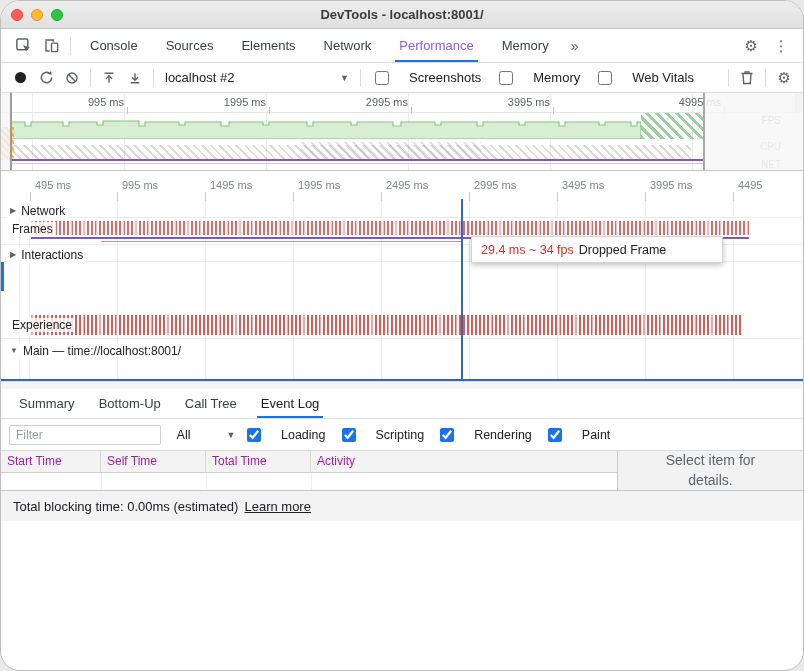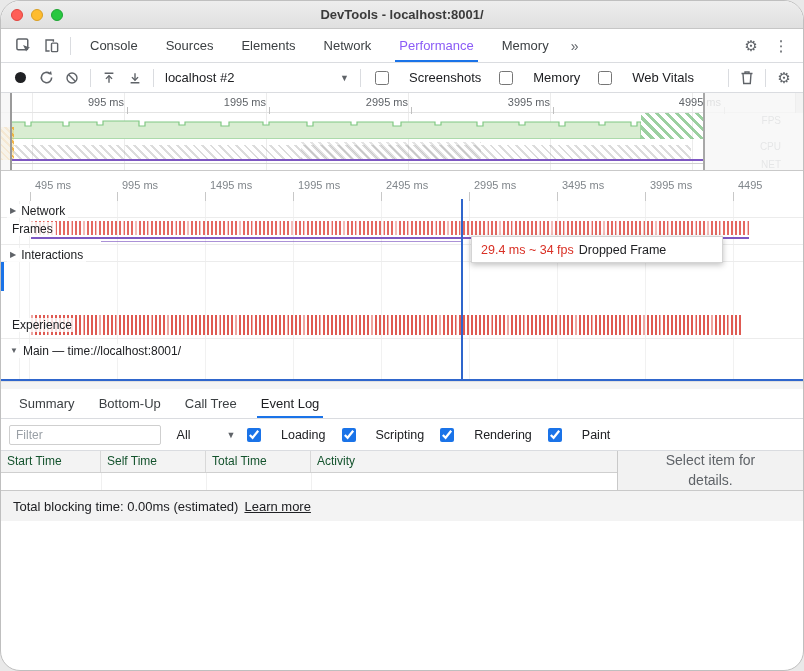--- a/index.html
+++ b/index.html
@@ -105,21 +105,21 @@
   .filterrow { height:32px; display:flex; align-items:center; background:#fff; border-bottom:1px solid #dadce0; padding:0 8px; }
   .filter-input { width:152px; height:20px; border:1px solid #cfcfcf; border-radius:2px; padding:0 6px; font-size:12px;
                   font-family:"Liberation Sans", sans-serif; color:#202124; }
   .filter-input::placeholder { color:#9aa0a6; }
   .mini-drop { display:flex; align-items:center; justify-content:center; width:66px; height:22px; padding:0 6px;
                margin-left:12px; cursor:pointer; font-size:12.5px;gap:36px; }
   .filterrow .cb { font-size:12.5px; margin:0 8px; }
 
   .contentrow { display:flex; flex:1; min-height:0; background:#fff; }
   .tablepane { width:617px; border-right:1px solid #c9c9c9; display:flex; flex-direction:column; }
-  .thead { display:flex; height:22px; background:#f3f3f3; border-bottom:1px solid #cfcfcf; font-size:12px; color:#14532d; }
+  .thead { display:flex; height:22px; background:#f3f3f3; border-bottom:1px solid #cfcfcf; font-size:12px; color:#a21caf; }
   .th { padding:3px 6px; border-right:1px solid #d8d8d8; cursor:pointer; white-space:nowrap; }
   .th:nth-child(1){ width:100px; } .th:nth-child(2){ width:105px; } .th:nth-child(3){ width:105px; }
   .th:nth-child(4){ flex:1; border-right:none; }
   .tbody { position:relative; flex:1; background:#fff; }
   .colsep { position:absolute; top:0; bottom:0; width:1px; background:#f0f0f0; }
   .detailspane { flex:1; background:#f2f2f2; display:flex; align-items:center; justify-content:center; }
   .empty-msg { width:130px; text-align:center; color:#5f6368; font-size:14px; line-height:1.4; }
 
   .statusbar { height:31px; background:#f3f3f3; border-top:1px solid #c9c9c9; display:flex; align-items:center; padding:0 12px; gap:6px; font-size:13px; color:#202124; }
   .statusbar a { color:#202124; text-decoration:underline; cursor:pointer; }

